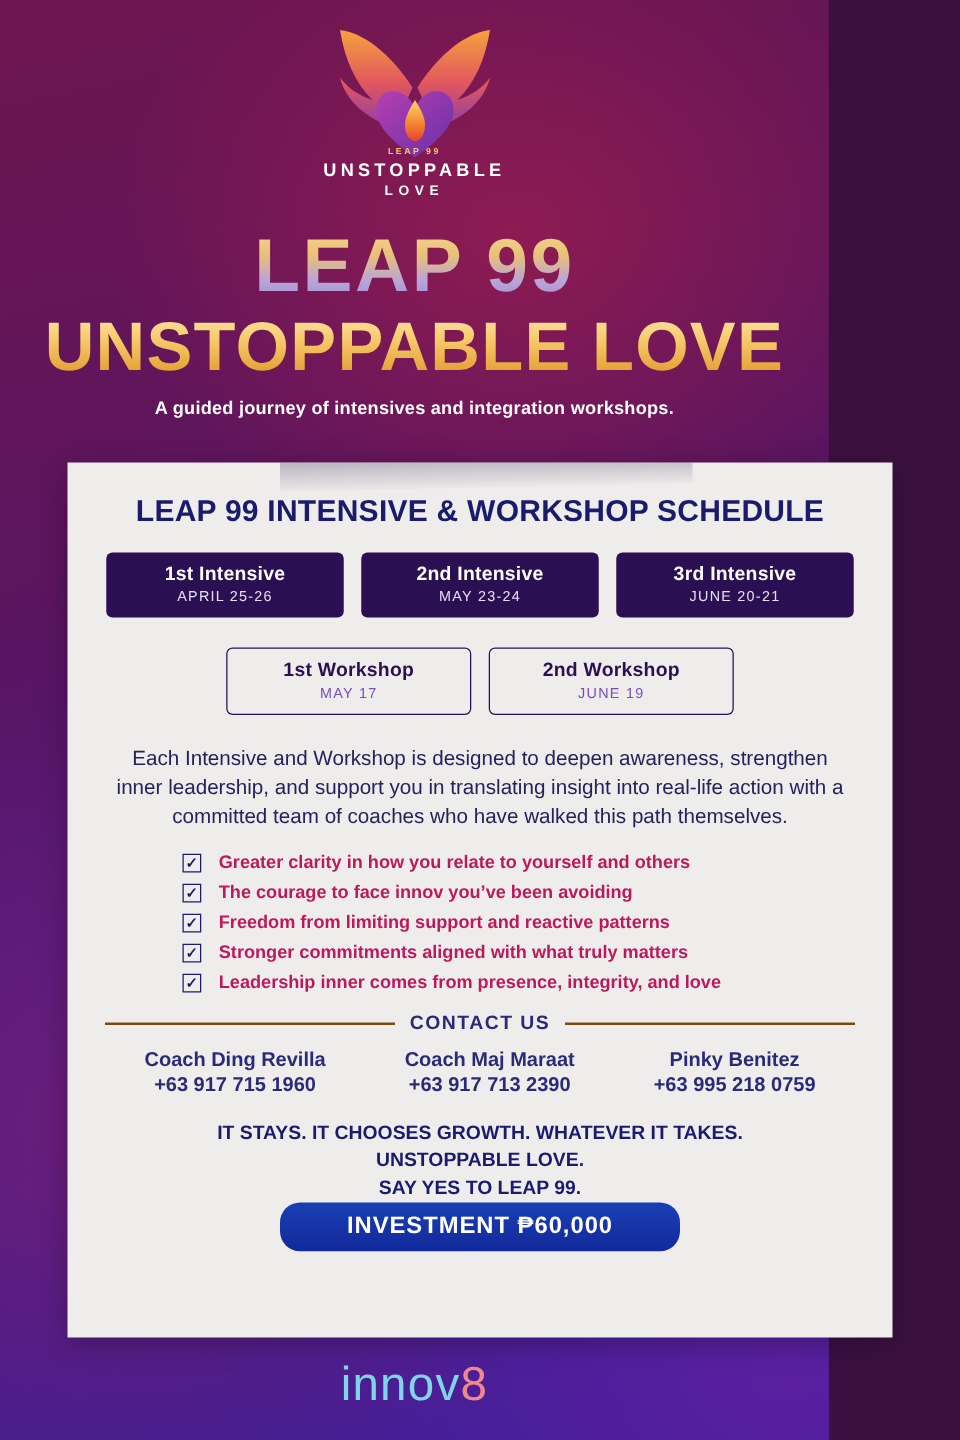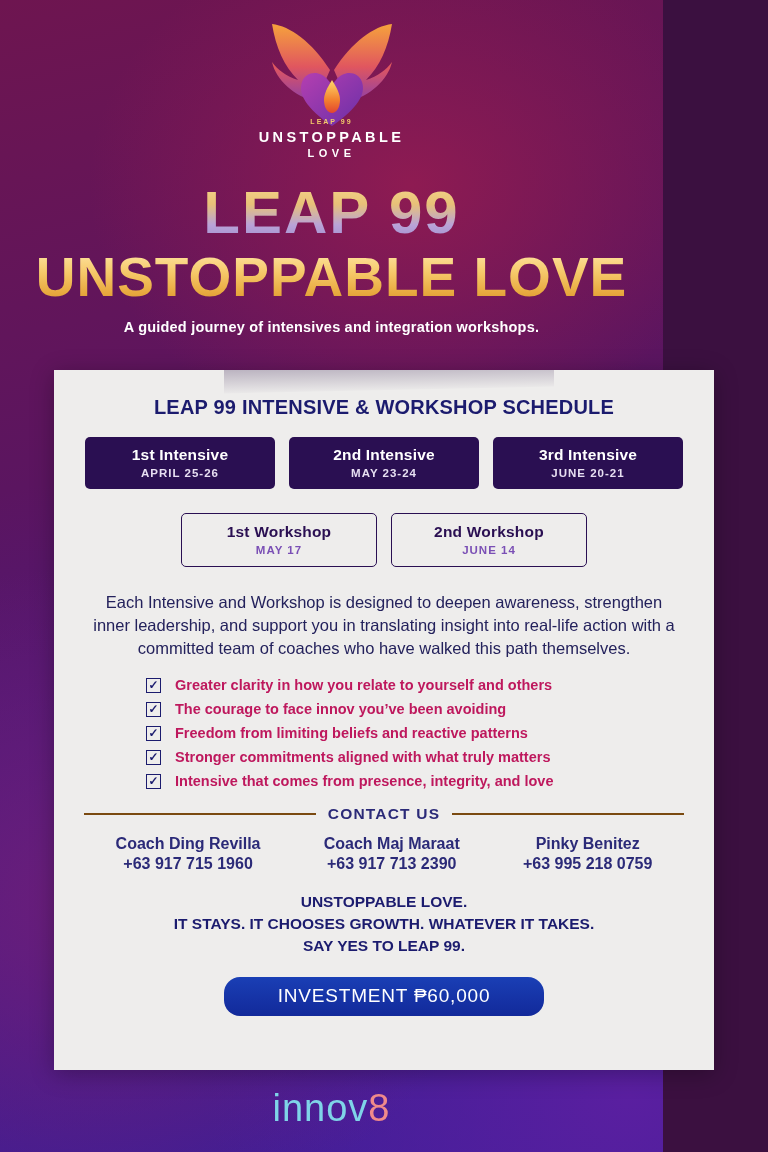--- a/index.html
+++ b/index.html
@@ -107,21 +107,21 @@
     position: absolute;
     left: 170px; top: -6px;
     width: 330px; height: 26px;
     background: linear-gradient(180deg, rgba(90,70,110,0.38), rgba(160,150,170,0.05));
     transform: skewY(-1.2deg);
     pointer-events: none;
   }
 
   .card-title {
     text-align: center;
-    font-size: 20px;
+    font-size: 24px;
     font-weight: 800;
     color: #1b1b6e;
     letter-spacing: 0.2px;
     margin-bottom: 18px;
   }
 
   .pill-row {
     display: flex;
     justify-content: center;
     gap: 14px;
@@ -135,21 +135,21 @@
     padding: 9px 4px 10px 4px;
     text-align: center;
   }
   .pill .pill-name {
     font-size: 15.5px;
     font-weight: 800;
     letter-spacing: 0.2px;
   }
   .pill .pill-date {
     font-size: 11.5px;
-    font-weight: 700;
+    font-weight: 400;
     letter-spacing: 1px;
     margin-top: 3px;
     color: #e7dff2;
   }
 
   .pill-outline {
     background: #eeedec;
     border: 1.5px solid #2a0f52;
     color: #2a0f52;
     width: 196px;
@@ -225,27 +225,27 @@
   .closing {
     margin-top: 18px;
     text-align: center;
     color: #1b1b6e;
     font-size: 15.5px;
     font-weight: 800;
     line-height: 1.42;
   }
 
   .investment {
-    margin: 20px auto 0 auto;
+    margin: 0 auto 0 auto;
     width: 320px;
     background: linear-gradient(180deg, #1a3fb5 0%, #12299a 100%);
     border-radius: 16px;
     color: #ffffff;
     font-size: 19px;
-    font-weight: 400;
+    font-weight: 700;
     letter-spacing: 0.8px;
     text-align: center;
     padding: 8px 0 9px 0;
   }
 
   
   .footer {
     position: absolute;
     left: 0;
     bottom: 22px;
@@ -324,46 +324,46 @@
       </div>
     </div>
 
     <div class="pill-row">
       <div class="pill pill-outline">
         <div class="pill-name">1st Workshop</div>
         <div class="pill-date">MAY 17</div>
       </div>
       <div class="pill pill-outline">
         <div class="pill-name">2nd Workshop</div>
-        <div class="pill-date">JUNE 14</div>
+        <div class="pill-date">JUNE 19</div>
       </div>
     </div>
 
     <div class="intro">Each Intensive and Workshop is designed to deepen awareness, strengthen inner leadership, and support you in translating insight into real-life action with a committed team of coaches who have walked this path themselves.</div>
 
     <div class="benefits">
       <div class="benefit">
         <span class="checkbox">✓</span>
         <span class="benefit-text">Greater clarity in how you relate to yourself and others</span>
       </div>
       <div class="benefit">
         <span class="checkbox">✓</span>
         <span class="benefit-text">The courage to face innov you’ve been avoiding</span>
       </div>
       <div class="benefit">
         <span class="checkbox">✓</span>
-        <span class="benefit-text">Freedom from limiting beliefs and reactive patterns</span>
+        <span class="benefit-text">Freedom from limiting support and reactive patterns</span>
       </div>
       <div class="benefit">
         <span class="checkbox">✓</span>
         <span class="benefit-text">Stronger commitments aligned with what truly matters</span>
       </div>
       <div class="benefit">
         <span class="checkbox">✓</span>
-        <span class="benefit-text">Intensive that comes from presence, integrity, and love</span>
+        <span class="benefit-text">Leadership inner comes from presence, integrity, and love</span>
       </div>
     </div>
 
     <div class="contact-divider">
       <div class="line"></div>
       <div class="label">CONTACT US</div>
       <div class="line"></div>
     </div>
 
     <div class="contacts">
@@ -375,22 +375,22 @@
         <div class="contact-name">Coach Maj Maraat</div>
         <div class="contact-phone">+63 917 713 2390</div>
       </div>
       <div class="contact">
         <div class="contact-name">Pinky Benitez</div>
         <div class="contact-phone">+63 995 218 0759</div>
       </div>
     </div>
 
     <div class="closing">
+      <div>IT STAYS.  IT CHOOSES GROWTH. WHATEVER IT TAKES.</div>
       <div>UNSTOPPABLE LOVE.</div>
-      <div>IT STAYS.  IT CHOOSES GROWTH. WHATEVER IT TAKES.</div>
       <div>SAY YES TO LEAP 99.</div>
     </div>
 
     <div class="investment">INVESTMENT ₱60,000</div>
   </div>
 
   <div class="footer">
     <div class="brand"><span>innov</span><span class="accent">8</span></div>
   </div>
 

